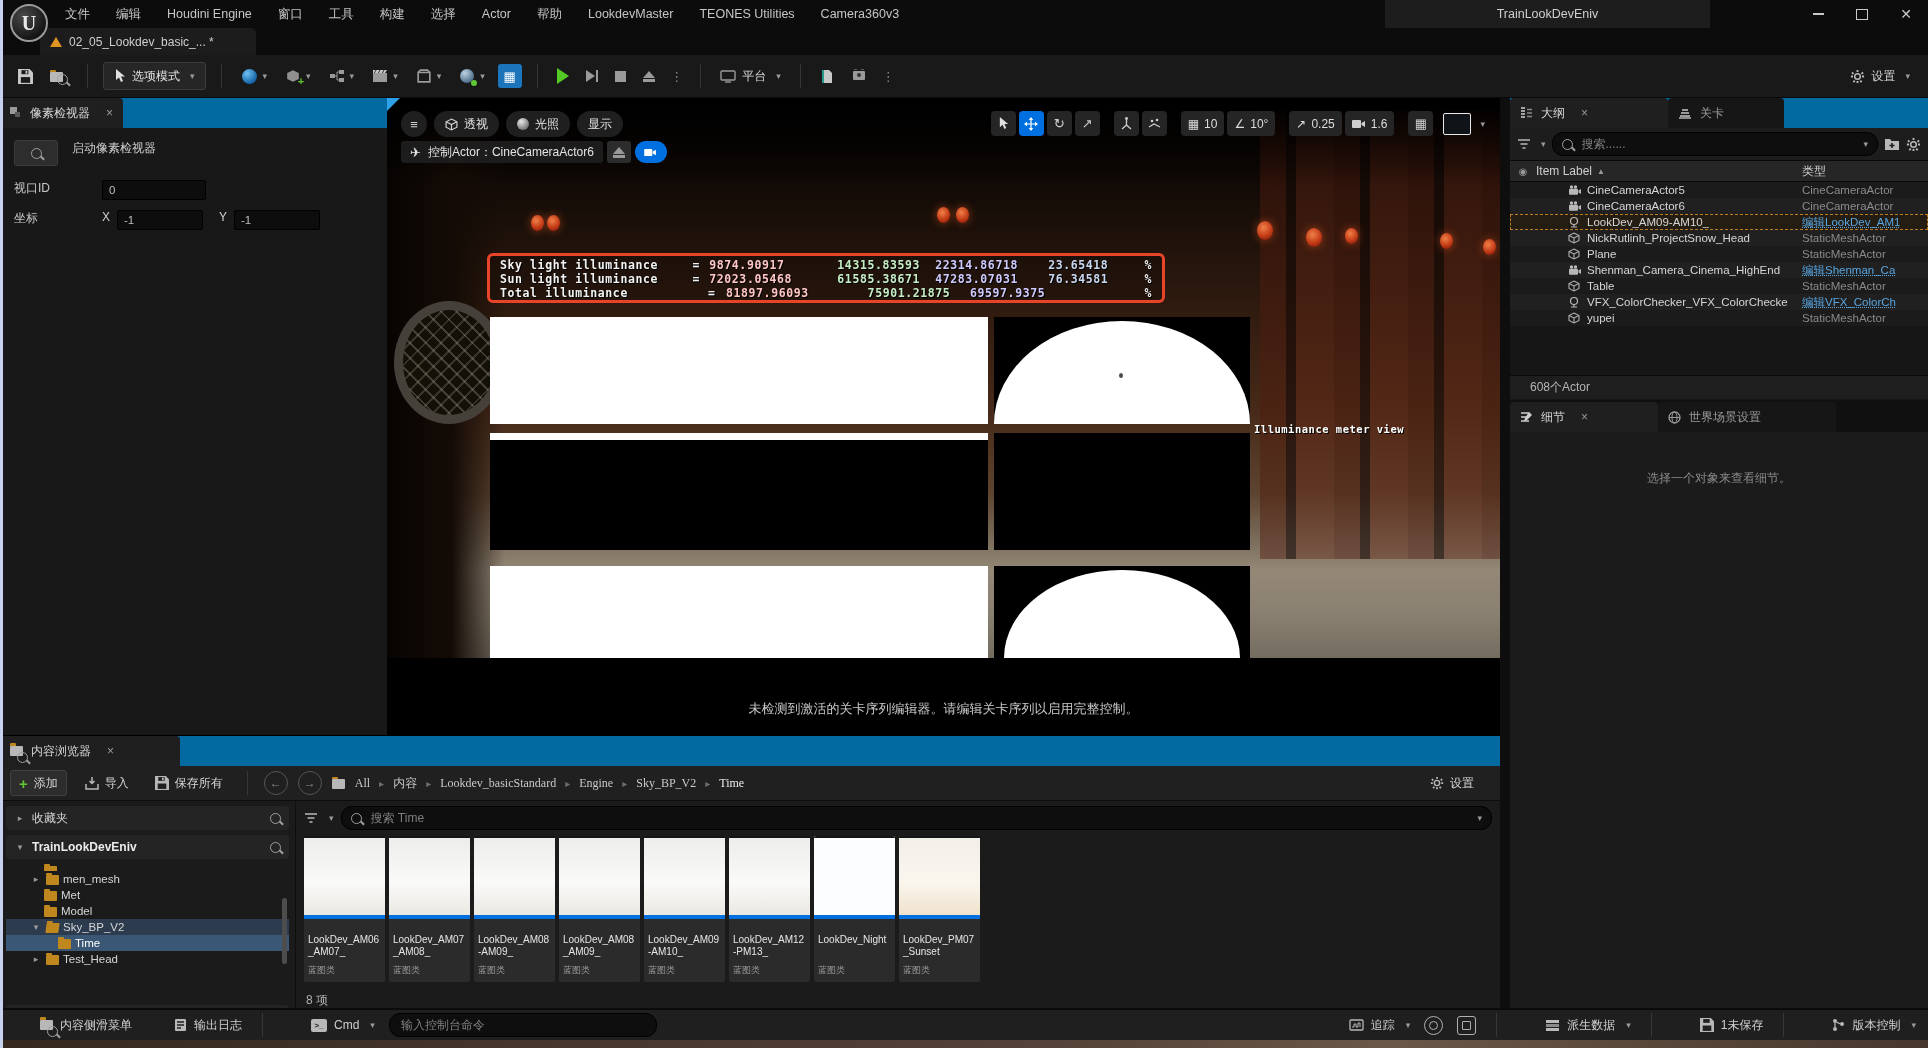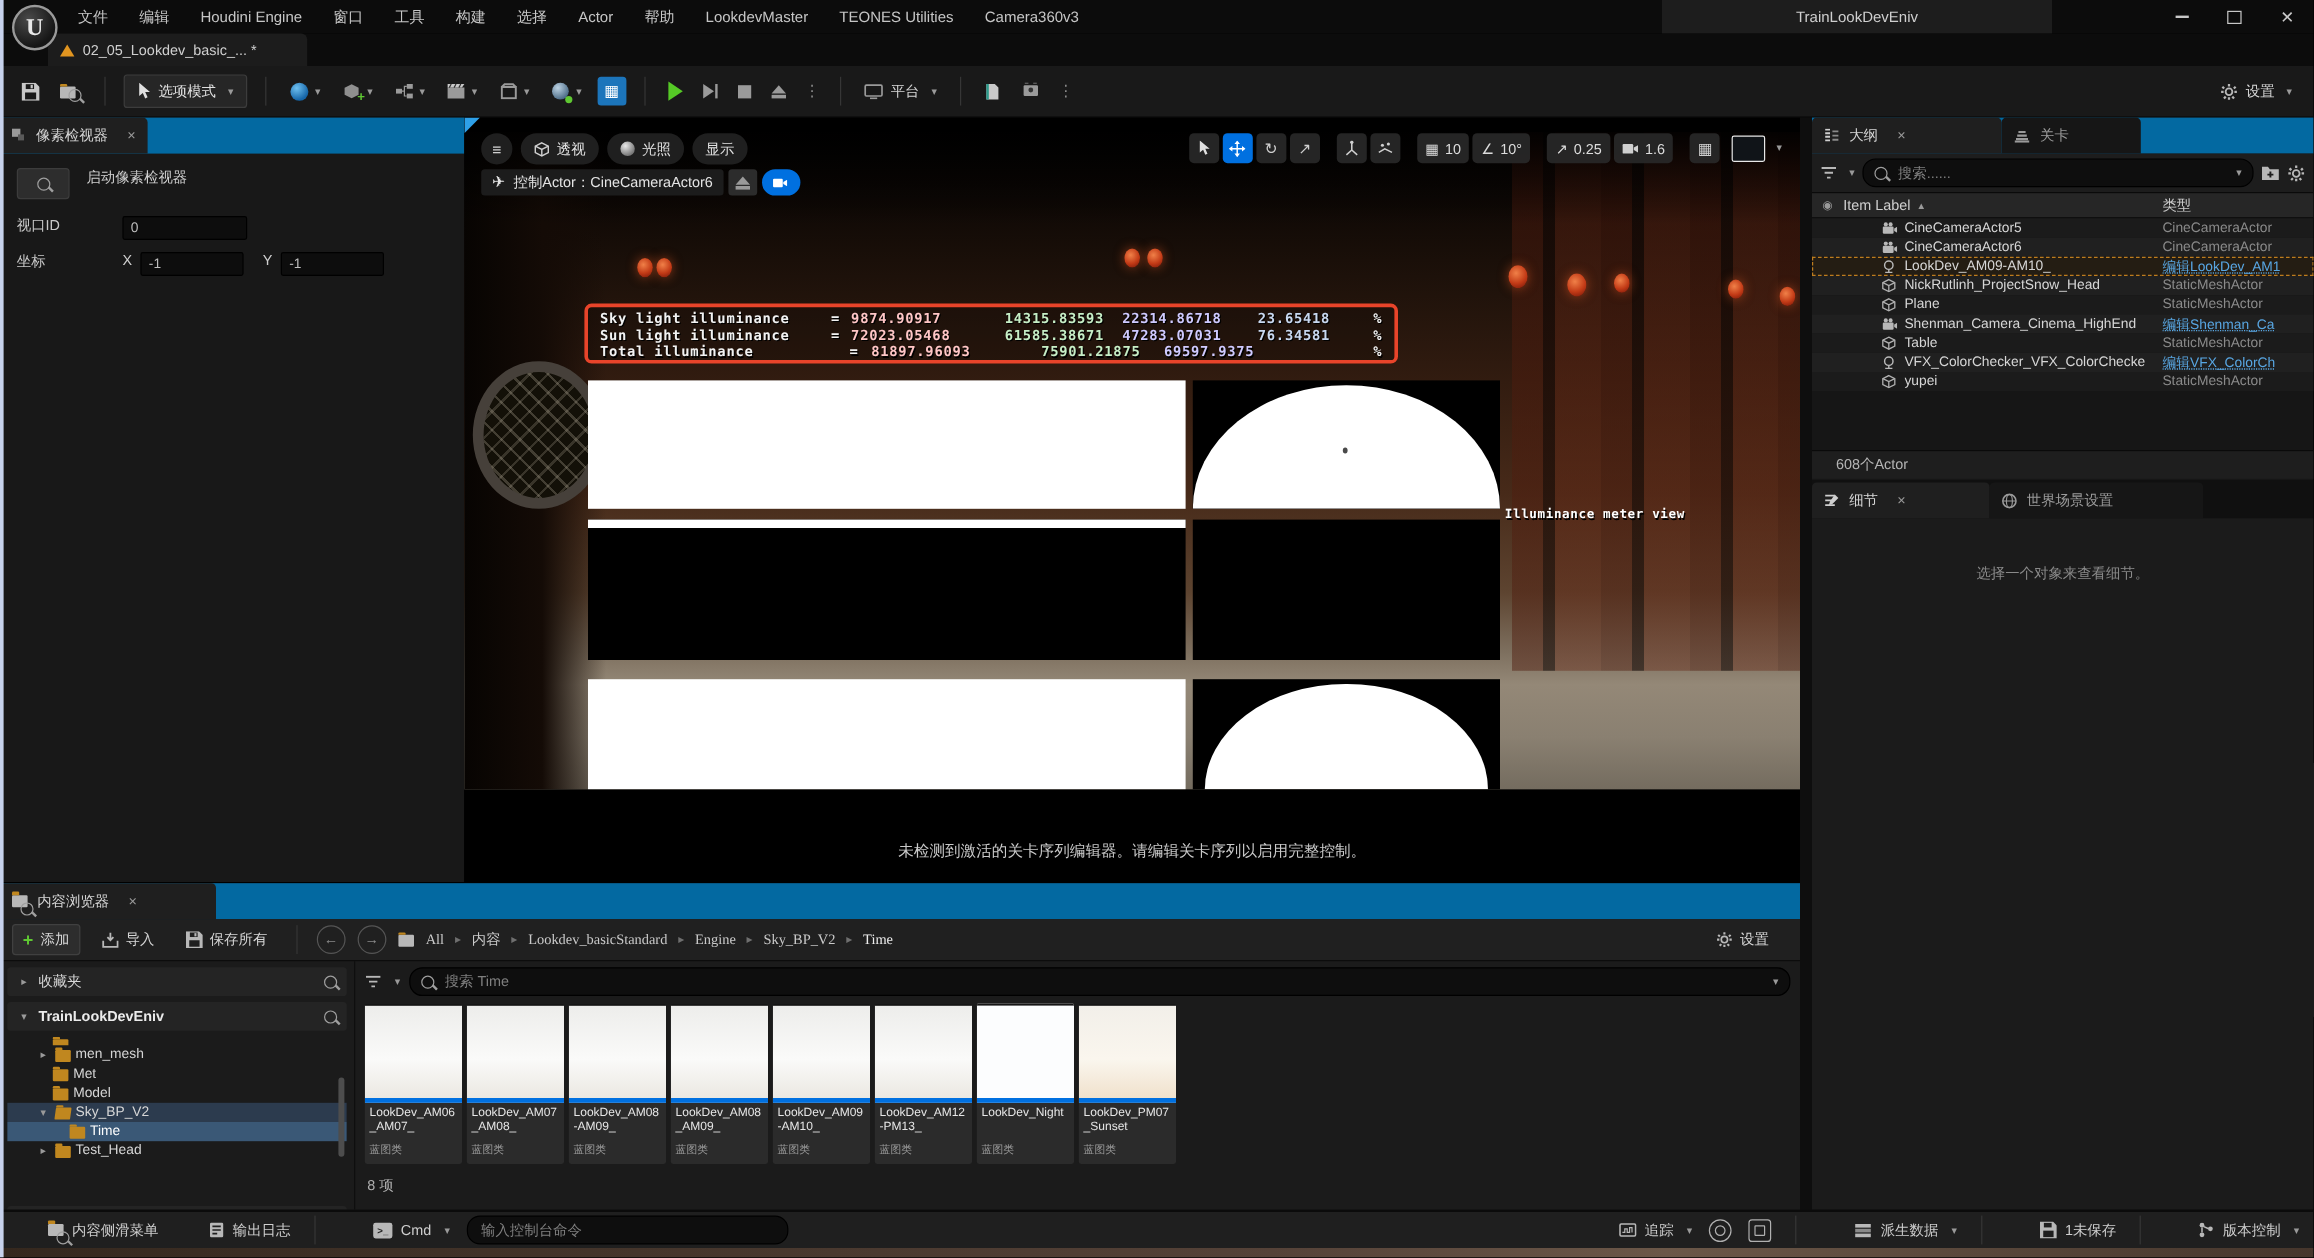--- a/index.html
+++ b/index.html
@@ -166,21 +166,21 @@
   #collections{position:absolute;left:6px;right:6px;bottom:6px;}
   #cb-main{flex:1;position:relative;padding:5px 8px;box-sizing:border-box;}
   #cb-filter{display:flex;align-items:center;gap:7px;}
   #cb-search{width:520px;}
   #cards{display:flex;gap:4px;margin-top:6px;}
   .card{width:81px;background:#2b2b2b;border-radius:2px;overflow:hidden;}
   .thumb{height:81px;background:linear-gradient(180deg,#ededeb 0%,#fafaf9 55%,#e9e6df 100%);position:relative;border-top:2px solid #151515;}
   .card:nth-child(7) .thumb{background:#fcfdfe;}
   .card:nth-child(8) .thumb{background:linear-gradient(180deg,#f2efe9 0%,#faf6ee 55%,#efdfc8 100%);}
   .strip{position:absolute;left:0;right:0;bottom:0;height:4px;background:#0070e0;}
-  .cname{padding:3px 4px 0 4px;color:#e6e6e6;font-size:10px;line-height:12px;word-break:break-all;height:26px;}
+  .cname{padding:3px 4px 0 4px;color:#e6e6e6;font-size:10px;line-height:12px;word-break:break-all;height:26px;margin-top:12px;}
   .cclass{padding:4px 4px 5px 4px;color:#9a9a9a;font-size:9px;}
   #item-count{margin-top:10px;margin-left:2px;color:#b0b0b0;}
 
   
   #statusbar{left:0;top:1008px;width:1928px;height:32px;background:#1f1f1f;border-top:2px solid #0b0b0b;
     display:flex;align-items:center;box-sizing:border-box;padding:0 12px;gap:14px;}
   .sb-item{display:flex;align-items:center;gap:7px;color:#cfcfcf;padding-left:28px;}
   #console-input{width:248px;height:22px;border-radius:11px;}
   .circ-ico{width:17px;height:17px;border-radius:50%;border:1.6px solid #b0b0b0;display:flex;align-items:center;justify-content:center;}
   .circ-ico .d{width:7px;height:7px;border-radius:50%;border:1.6px solid #b0b0b0;}

